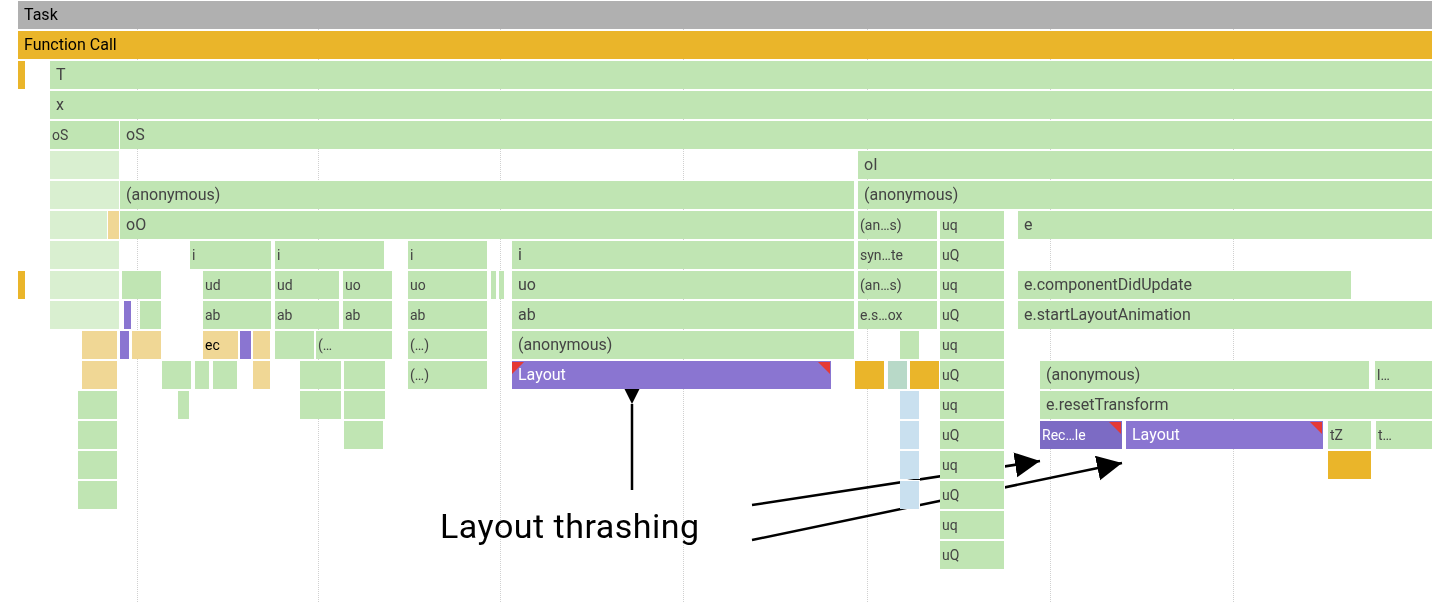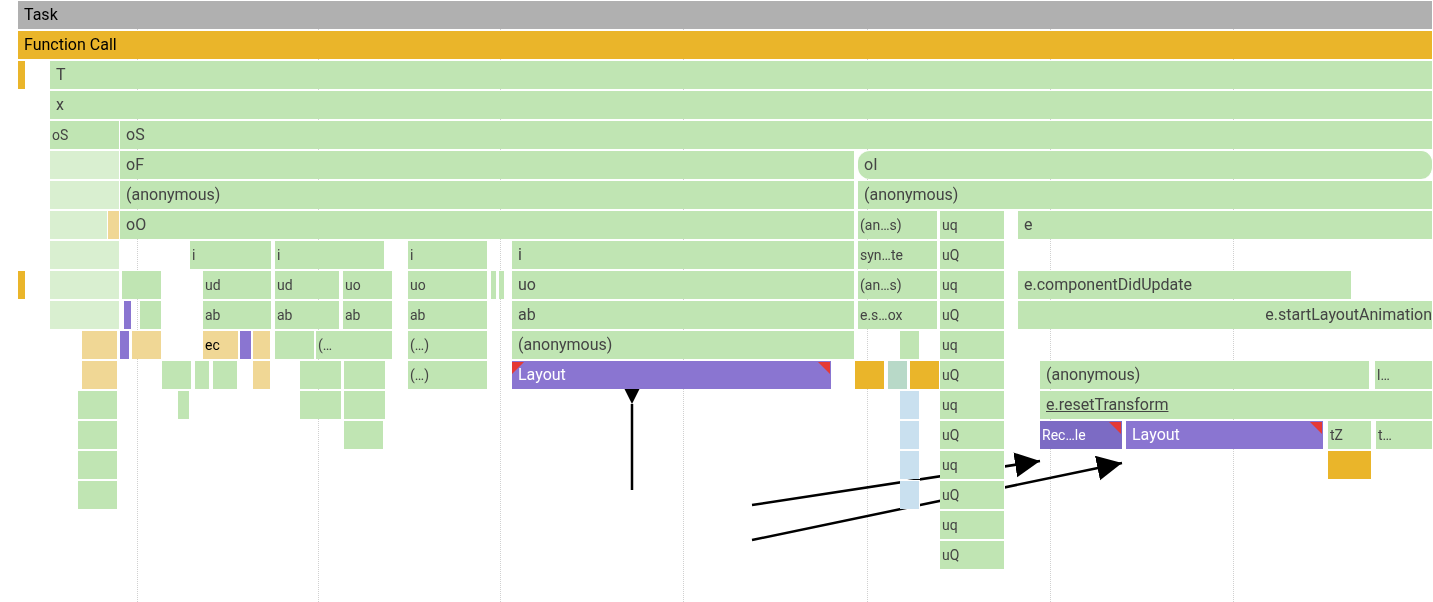--- a/index.html
+++ b/index.html
@@ -33,40 +33,40 @@
 
 <div id="flame">
     <div class="grid" style="left: 1233px;"></div>
     <div class="grid" style="left: 1050px;"></div>
     <div class="grid" style="left: 867px;"></div>
     <div class="grid" style="left: 683px;"></div>
     <div class="grid" style="left: 500px;"></div>
     <div class="grid" style="left: 318px;"></div>
     <div class="grid" style="left: 137px;"></div>
   <div id="task-hatch"></div>
+  <div id="anno-text">Layout thrashing</div>
   <svg class="overlay">
     <defs>
       <marker id="ah" markerWidth="12" markerHeight="12" refX="10" refY="5" orient="auto">
         <path d="M0,0 L10,5 L0,10 Z" fill="#000"></path>
       </marker>
     </defs>
     <line x1="632" y1="404" x2="632" y2="490" stroke="#000" stroke-width="2.5" marker-start="url(#ah)"></line>
     <line x1="752" y1="505" x2="1040" y2="461" stroke="#000" stroke-width="2.5" marker-end="url(#ah)"></line>
     <line x1="752" y1="540" x2="1122" y2="463" stroke="#000" stroke-width="2.5" marker-end="url(#ah)"></line>
   </svg>
 <div class="bar funccall" style="left: 18px; top: 30px; width: 1415px;">Function Call</div>
     <div class="bar task" style="left: 18px; top: 0px; width: 1415px;">Task</div>
     <div class="bar funccall small" style="left: 18px; top: 60px; width: 8px;"></div>
     <div class="bar js" style="left: 50px; top: 60px; width: 1383px;">T</div>
     <div class="bar js" style="left: 50px; top: 90px; width: 1383px;">x</div>
     <div class="bar js small" style="left: 50px; top: 120px; width: 70px;">oS</div>
     <div class="bar js" style="left: 120px; top: 120px; width: 1313px;">oS</div>
     <div class="bar js-pale small" style="left: 50px; top: 150px; width: 70px;"></div>
-    <div class="bar js" style="left: 120px; top: 150px; width: 735px;">oF</div>
-    <div class="bar js" style="left: 858px; top: 150px; width: 575px; border-radius: 12px;">oI</div>
+    <div class="bar js" style="left: 858px; top: 150px; width: 575px;">oI</div>
     <div class="bar js-pale small" style="left: 50px; top: 180px; width: 70px;"></div>
     <div class="bar js" style="left: 120px; top: 180px; width: 735px;">(anonymous)</div>
     <div class="bar js" style="left: 858px; top: 180px; width: 575px;">(anonymous)</div>
     <div class="bar js-pale small" style="left: 50px; top: 210px; width: 58px;"></div>
     <div class="bar paint small" style="left: 108px; top: 210px; width: 12px;"></div>
     <div class="bar js" style="left: 120px; top: 210px; width: 735px;">oO</div>
     <div class="bar js small" style="left: 858px; top: 210px; width: 80px;">(an…s)</div>
     <div class="bar js small" style="left: 940px; top: 210px; width: 65px;">uq</div>
     <div class="bar js" style="left: 1018px; top: 210px; width: 415px;">e</div>
     <div class="bar js-pale small" style="left: 50px; top: 240px; width: 70px;"></div>
@@ -92,21 +92,21 @@
     <div class="bar js-pale small" style="left: 50px; top: 300px; width: 70px;"></div>
     <div class="bar layout small" style="left: 124px; top: 300px; width: 8px;"></div>
     <div class="bar js small" style="left: 140px; top: 300px; width: 22px;"></div>
     <div class="bar js small" style="left: 203px; top: 300px; width: 69px;">ab</div>
     <div class="bar js small" style="left: 275px; top: 300px; width: 65px;">ab</div>
     <div class="bar js small" style="left: 343px; top: 300px; width: 50px;">ab</div>
     <div class="bar js small" style="left: 408px; top: 300px; width: 80px;">ab</div>
     <div class="bar js" style="left: 512px; top: 300px; width: 343px;">ab</div>
     <div class="bar js small" style="left: 858px; top: 300px; width: 80px;">e.s…ox</div>
     <div class="bar js small" style="left: 940px; top: 300px; width: 65px;">uQ</div>
-    <div class="bar js" style="left: 1018px; top: 300px; width: 415px; text-align: right;">e.startLayoutAnimation</div>
+    <div class="bar js" style="left: 1018px; top: 300px; width: 415px;">e.startLayoutAnimation</div>
     <div class="bar paint small" style="left: 82px; top: 330px; width: 36px;"></div>
     <div class="bar layout small" style="left: 120px; top: 330px; width: 10px;"></div>
     <div class="bar paint small" style="left: 132px; top: 330px; width: 30px;"></div>
     <div class="bar paint small" style="left: 203px; top: 330px; width: 36px;">ec</div>
     <div class="bar layout small" style="left: 240px; top: 330px; width: 12px;"></div>
     <div class="bar paint small" style="left: 253px; top: 330px; width: 18px;"></div>
     <div class="bar js small" style="left: 275px; top: 330px; width: 40px;"></div>
     <div class="bar js small" style="left: 316px; top: 330px; width: 77px;">(…</div>
     <div class="bar js small" style="left: 408px; top: 330px; width: 80px;">(…)</div>
     <div class="bar js" style="left: 512px; top: 330px; width: 343px;">(anonymous)</div>
@@ -128,21 +128,21 @@
     <div class="bar funccall small" style="left: 910px; top: 360px; width: 30px;"></div>
     <div class="bar js small" style="left: 940px; top: 360px; width: 65px;">uQ</div>
     <div class="bar js" style="left: 1040px; top: 360px; width: 330px;">(anonymous)</div>
     <div class="bar js small" style="left: 1375px; top: 360px; width: 58px;">l…</div>
     <div class="bar js small" style="left: 78px; top: 390px; width: 40px;"></div>
     <div class="bar js small" style="left: 178px; top: 390px; width: 12px;"></div>
     <div class="bar js small" style="left: 300px; top: 390px; width: 42px;"></div>
     <div class="bar js small" style="left: 344px; top: 390px; width: 42px;"></div>
     <div class="bar rec small" style="left: 900px; top: 390px; width: 20px;"></div>
     <div class="bar js small" style="left: 940px; top: 390px; width: 65px;">uq</div>
-    <div class="bar js" style="left: 1040px; top: 390px; width: 393px; text-decoration: underline;">e.resetTransform</div>
+    <div class="bar js" style="left: 1040px; top: 390px; width: 393px;">e.resetTransform</div>
     <div class="bar js small" style="left: 78px; top: 420px; width: 40px;"></div>
     <div class="bar js small" style="left: 344px; top: 420px; width: 40px;"></div>
     <div class="bar rec small" style="left: 900px; top: 420px; width: 20px;"></div>
     <div class="bar js small" style="left: 940px; top: 420px; width: 65px;">uQ</div>
     <div class="bar layout-dk small" style="left: 1040px; top: 420px; width: 83px;">Rec…le</div>
     <div class="redtri tr" style="left: 1109px; top: 421.5px;"></div>
     <div class="bar layout" style="left: 1126px; top: 420px; width: 198px;">Layout</div>
     <div class="redtri tr" style="left: 1310px; top: 421.5px;"></div>
     <div class="bar js small" style="left: 1328px; top: 420px; width: 44px;">tZ</div>
     <div class="bar js small" style="left: 1376px; top: 420px; width: 57px;">t…</div>

